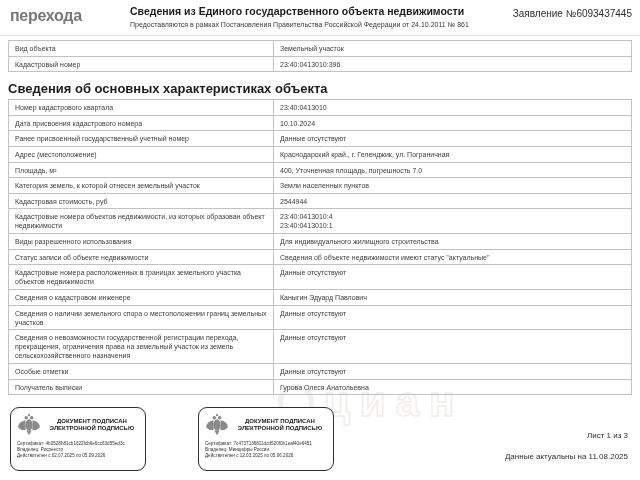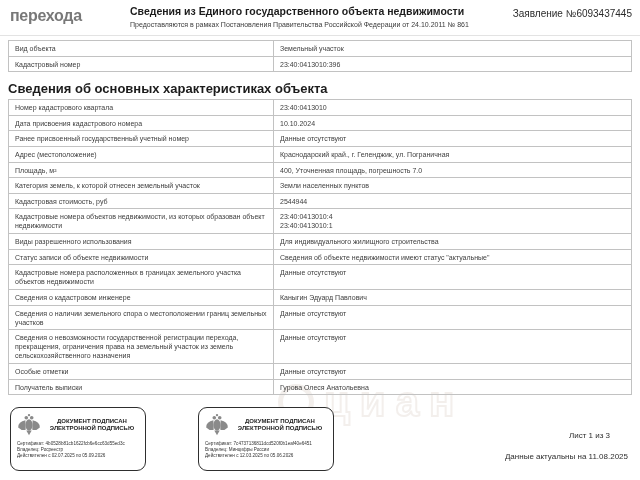--- a/index.html
+++ b/index.html
@@ -40,21 +40,21 @@
   .stamps { position:absolute; left:10px; top:407px; display:flex; gap:52px; z-index:1; }
   .stamp { width:136px; height:64px; border:1.5px solid #2e2e2e; border-radius:9px;
     background:#fff; padding:4px 6px 2px 6px; }
   .stamp-top { display:flex; align-items:center; }
   .stamp-eagle { width:24px; height:26px; flex:0 0 24px; margin-right:4px; }
   .stamp-title { flex:1; font-size:6px; font-weight:bold; color:#222;
     text-align:center; line-height:1.25; }
   .stamp-info { margin-top:3px; font-size:4.6px; line-height:1.35; color:#333; }
 
   
-  .sheet-number { position:absolute; right:30px; top:431px; font-size:8px; color:#2e2e2e; }
+  .sheet-number { position:absolute; right:12px; top:431px; font-size:8px; color:#2e2e2e; }
   .actual-date { position:absolute; right:12px; top:452px; font-size:8px; color:#2e2e2e; }
 </style>
 </head>
 <body>
 
 <div class="page">
 
   <div class="header">
     <div class="logo">перехода</div>
     <div class="doc-title">Сведения из Единого государственного объекта недвижимости</div>

